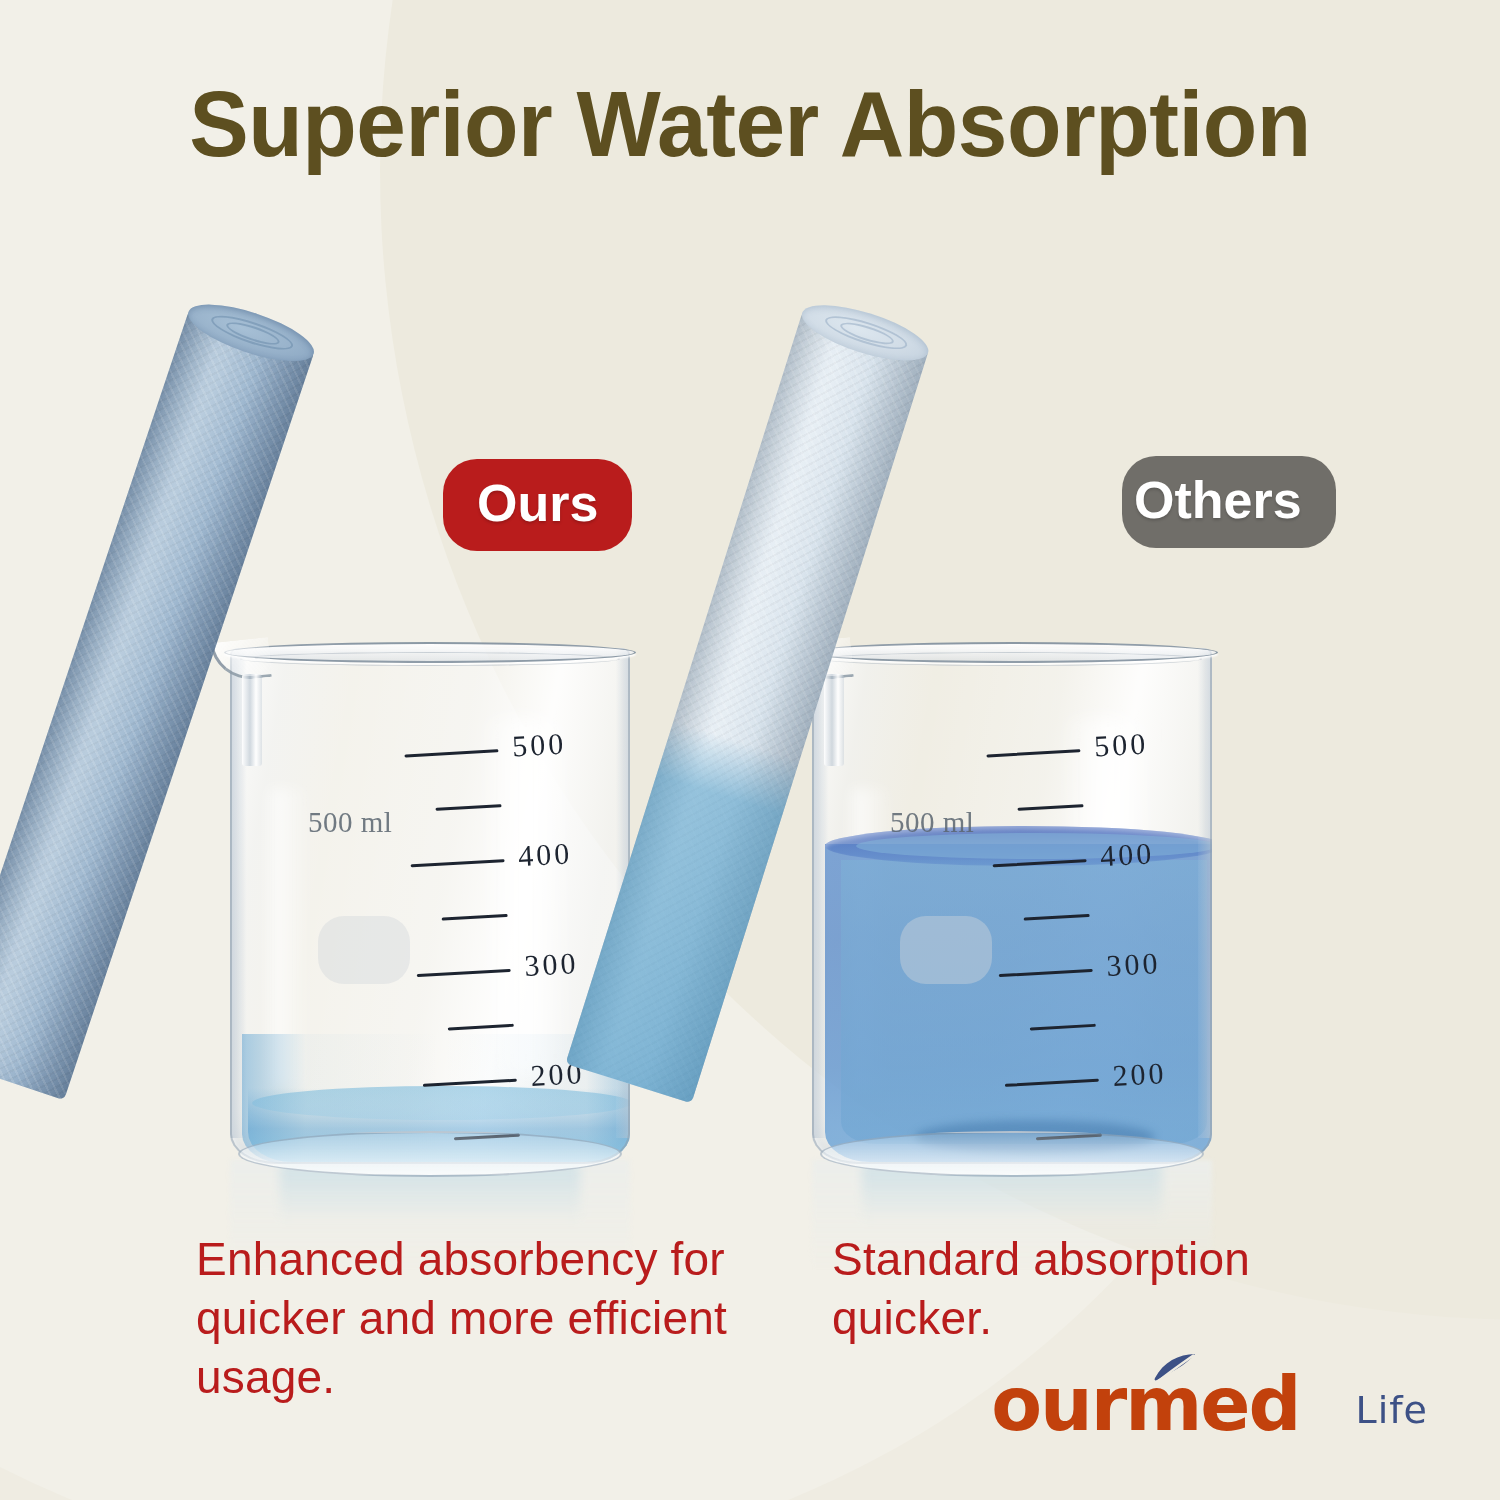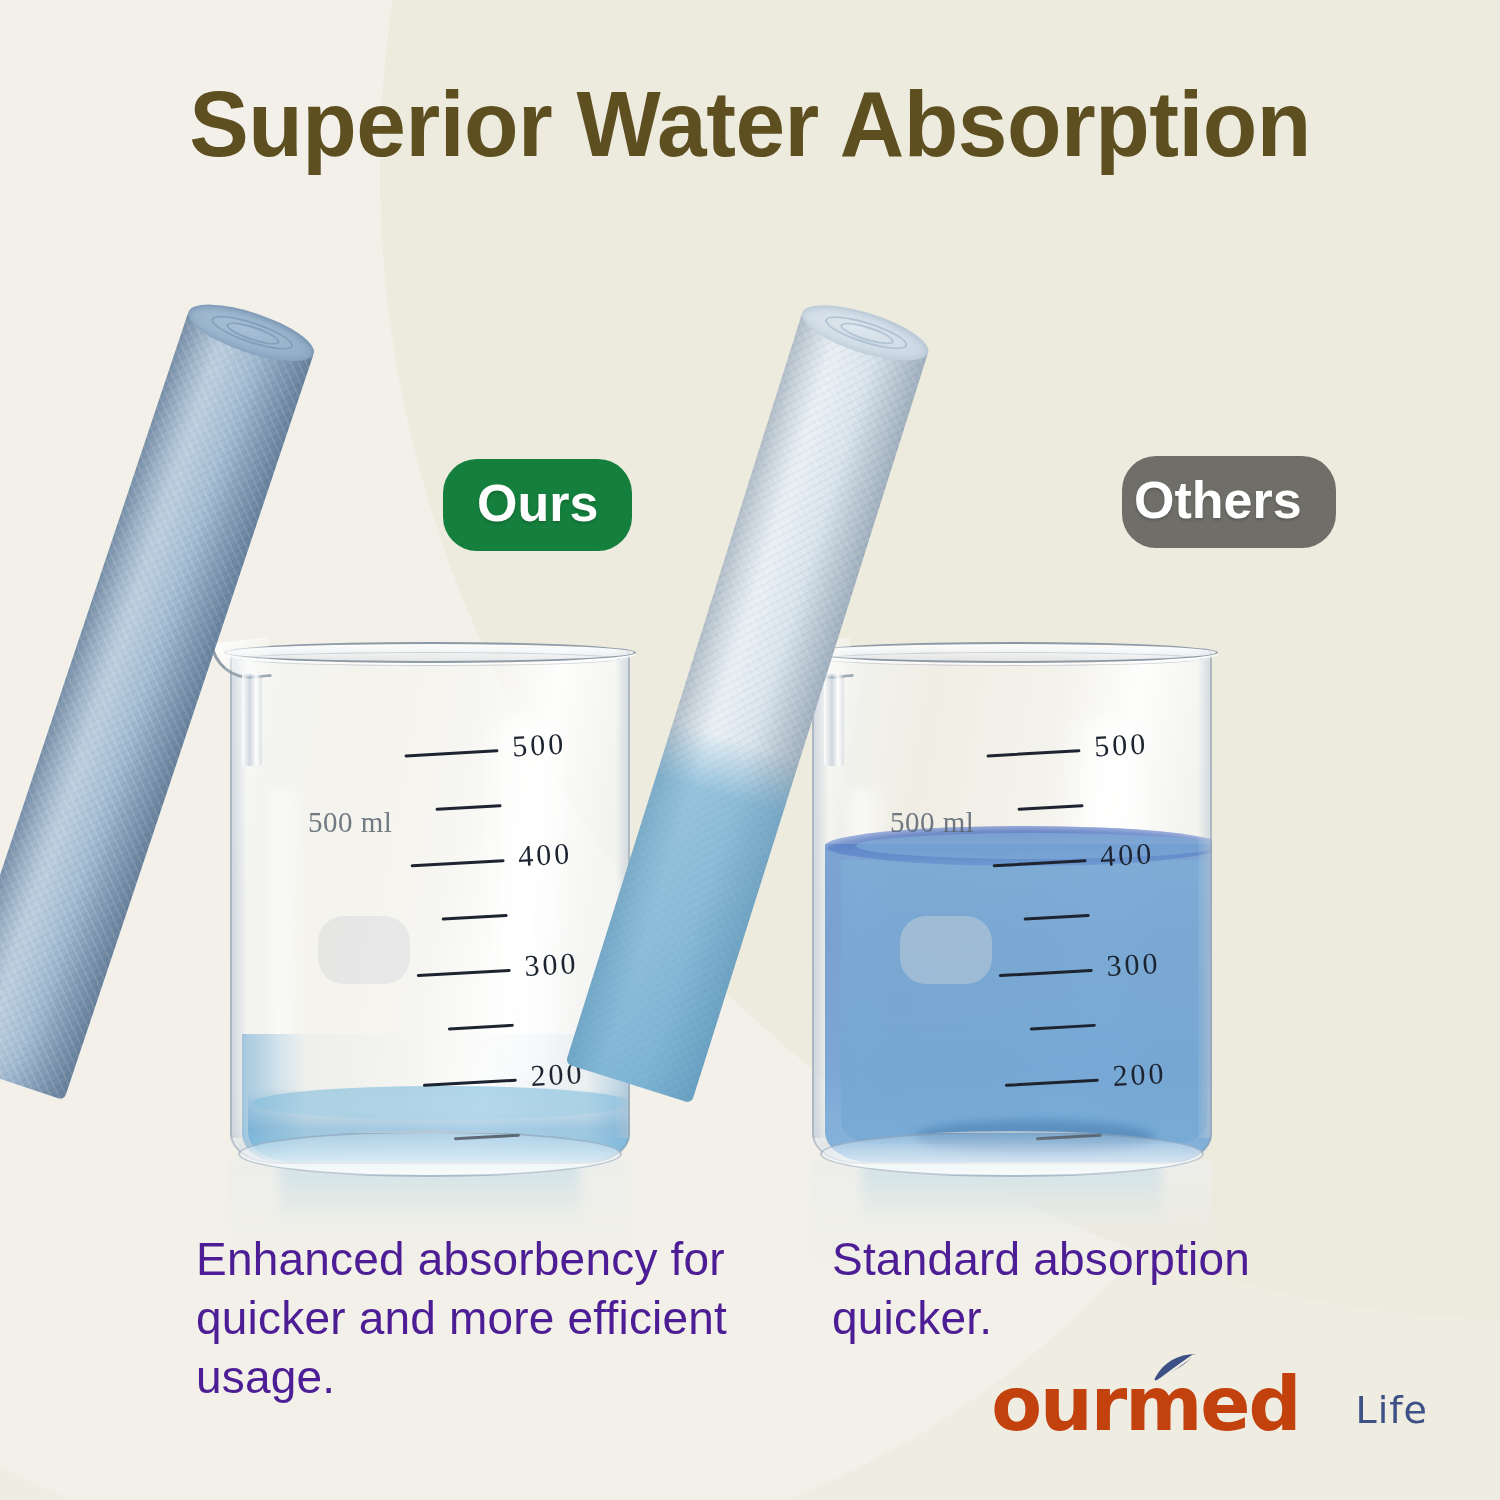--- a/index.html
+++ b/index.html
@@ -51,21 +51,21 @@
     position:absolute;
     border-radius:34px;
     color:#fff;
     font-weight:700;
     font-size:52px;
     line-height:1;
     padding:18px 34px 22px 34px;
     text-shadow:0 2px 3px rgba(0,0,0,.18);
     white-space:nowrap;
   }
-  .badge-ours   { left:443px;  top:459px; background:#15803d; }
+  .badge-ours   { left:443px;  top:459px; background:#b91c1c; }
   .badge-others { left:1122px; top:456px; background:#706e69;padding-left:12px; }
 
   
   .panel { position:absolute; top:0; height:1500px; }
   .panel-left  { left:0px;   width:750px; }
   .panel-right { left:750px; width:750px; }
 
   
   .beaker-wrap { position:absolute; }
   .beaker-wrap.left  { left:218px; top:622px; width:424px; height:545px; }
@@ -328,21 +328,21 @@
     position:absolute; width:300px; height:60px; left:50px; top:4px;
     background:linear-gradient(180deg, rgba(176,210,225,.45), rgba(239,236,226,0));
     filter:blur(5px);
   }
 
   
   .caption {
     position:absolute;
     font-size:46px;
     line-height:1.28;
-    color:#4c1d95;
+    color:#b91c1c;
     font-family:"Liberation Sans", sans-serif;
     font-weight:400;
     letter-spacing:.2px;
   }
   .caption.l { left:196px; top:1230px; width:540px; }
   .caption.r { left:832px; top:1230px; width:520px; }
 
   
   .logo {
     position:absolute; right:72px; bottom:62px;

